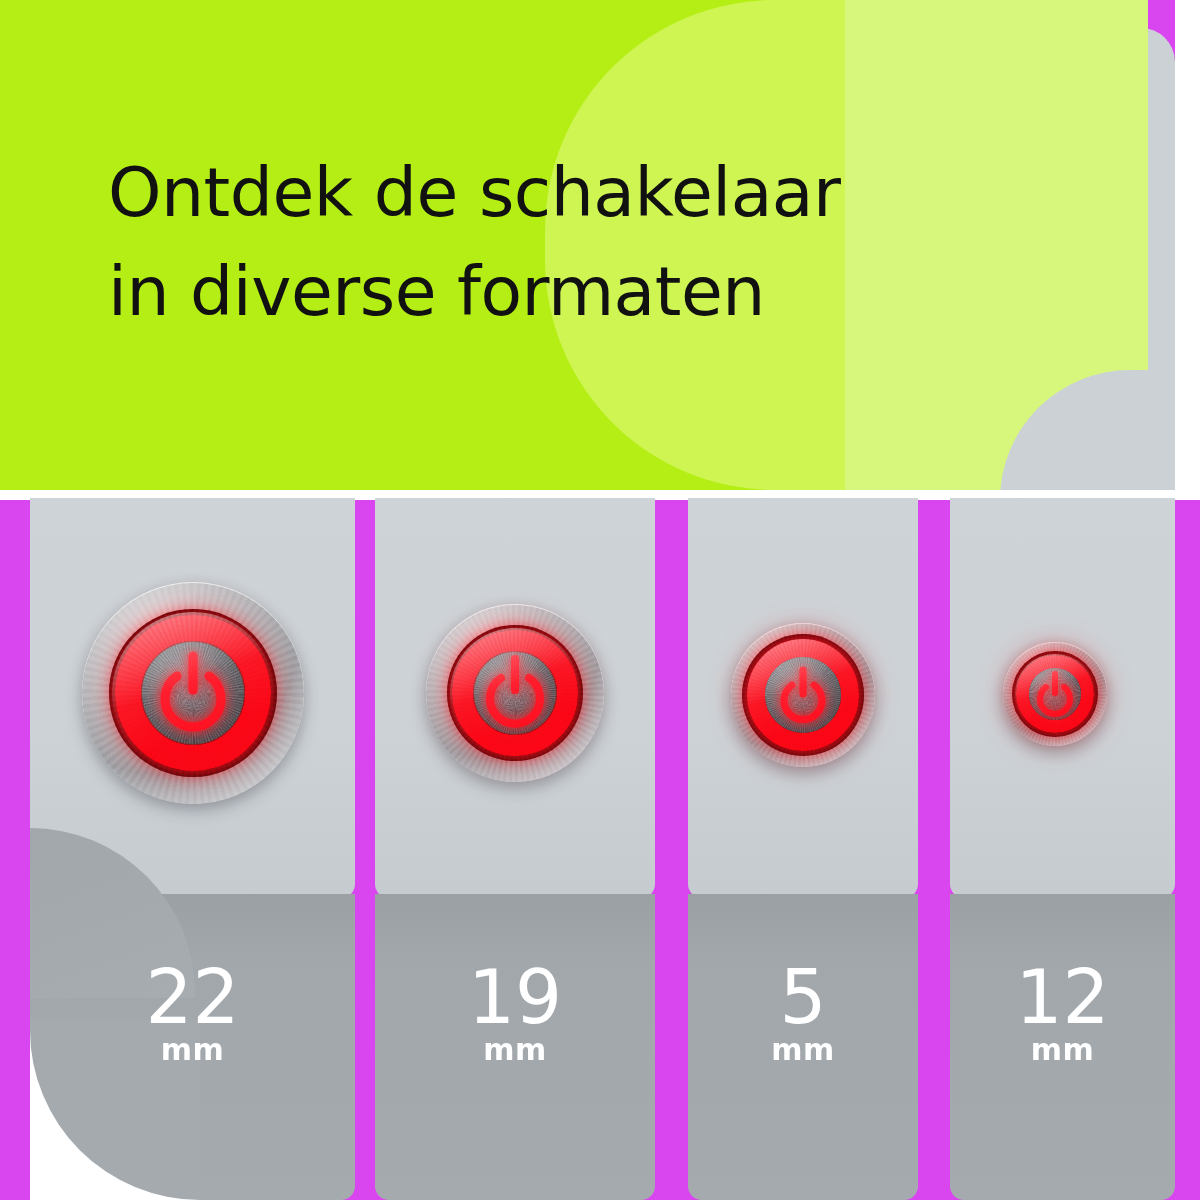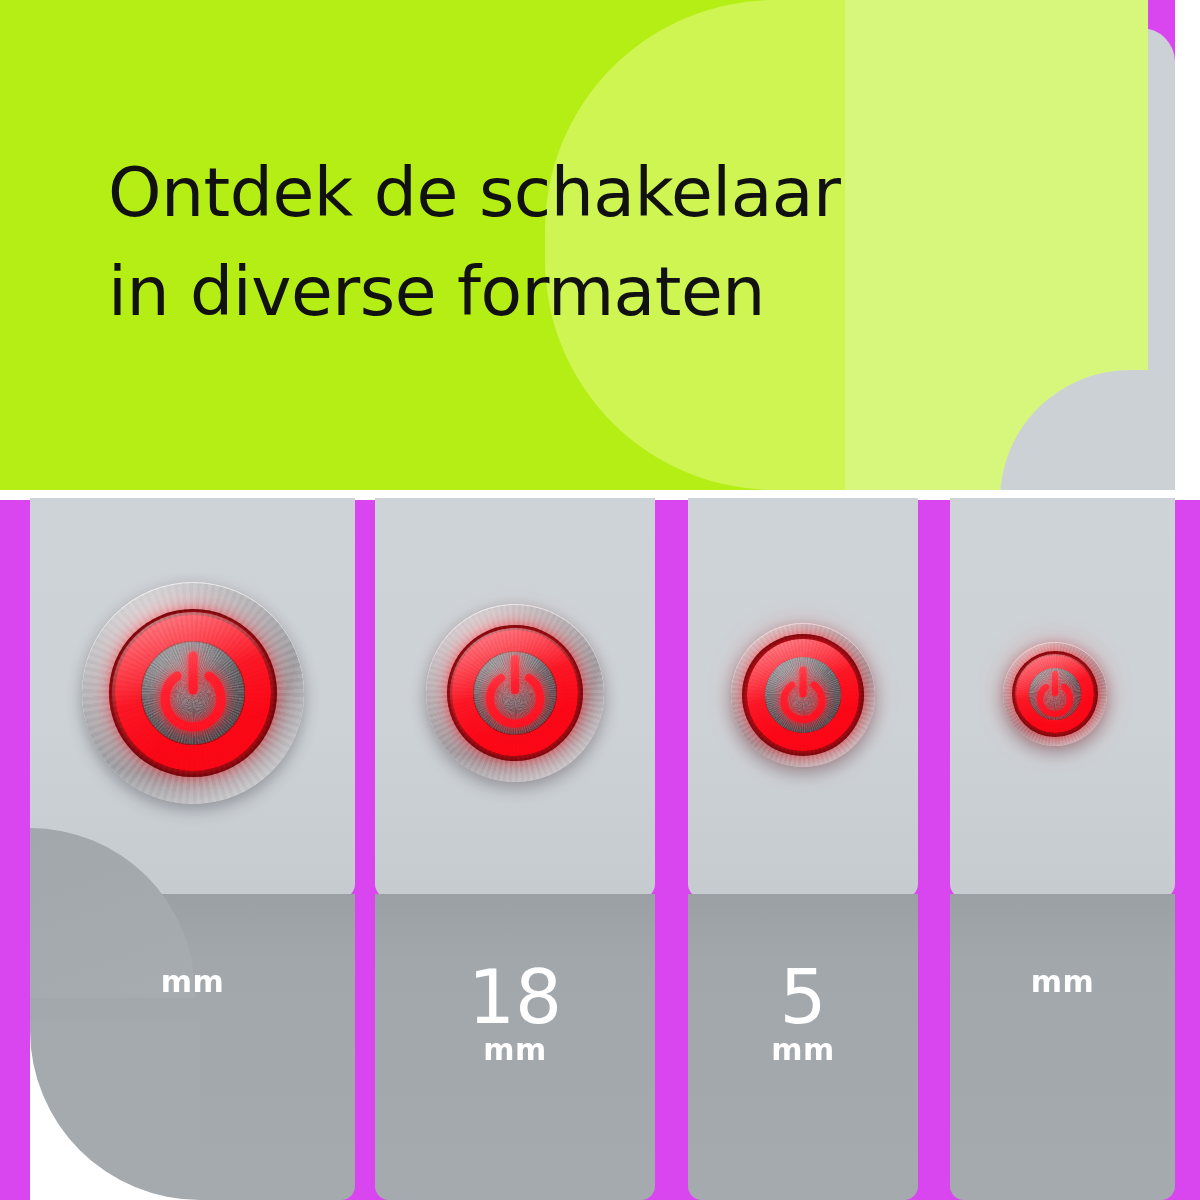--- a/index.html
+++ b/index.html
@@ -185,20 +185,21 @@
             <svg viewBox="0 0 74 86">
               <path class="pw-stroke" stroke-width="9" d="M21 26 A28 28 0 1 0 53 26"></path>
               <path class="pw-stroke" stroke-width="9" d="M37 6 L37 40"></path>
             </svg>
           </div>
           <div class="glare" style="inset:30px;"></div>
         </div>
       </div>
 
       <div class="size-label" style="top:465px;">
+        <div class="size-num">22</div>
         <div class="size-unit">mm</div>
       </div>
     </div>
 
     <div class="col" id="col-1" style="left:375px;width:280px;">
       <div class="col-top"></div>
       <div class="col-bottom"></div>
 
       <div class="btn-wrap" style="left:51px;top:106px;width:178px;height:178px;">
         <div class="btn">
@@ -209,21 +210,21 @@
             <svg viewBox="0 0 64 76">
               <path class="pw-stroke" stroke-width="8" d="M18 24 A25 25 0 1 0 46 24"></path>
               <path class="pw-stroke" stroke-width="8" d="M32 5 L32 36"></path>
             </svg>
           </div>
           <div class="glare" style="inset:24px;"></div>
         </div>
       </div>
 
       <div class="size-label" style="top:465px;">
-        <div class="size-num">18</div>
+        <div class="size-num">19</div>
         <div class="size-unit">mm</div>
       </div>
     </div>
 
     <div class="col" id="col-2" style="left:688px;width:230px;">
       <div class="col-top"></div>
       <div class="col-bottom"></div>
 
       <div class="btn-wrap" style="left:43px;top:125px;width:144px;height:144px;">
         <div class="btn">
@@ -259,18 +260,19 @@
             <svg viewBox="0 0 38 46">
               <path class="pw-stroke" stroke-width="6" d="M10 16 A15 15 0 1 0 28 16"></path>
               <path class="pw-stroke" stroke-width="6" d="M19 3 L19 22"></path>
             </svg>
           </div>
           <div class="glare" style="inset:12px;"></div>
         </div>
       </div>
 
       <div class="size-label" style="top:465px;">
+        <div class="size-num">12</div>
         <div class="size-unit">mm</div>
       </div>
     </div>
 
   </div>
 </div>
 
 </body></html>

